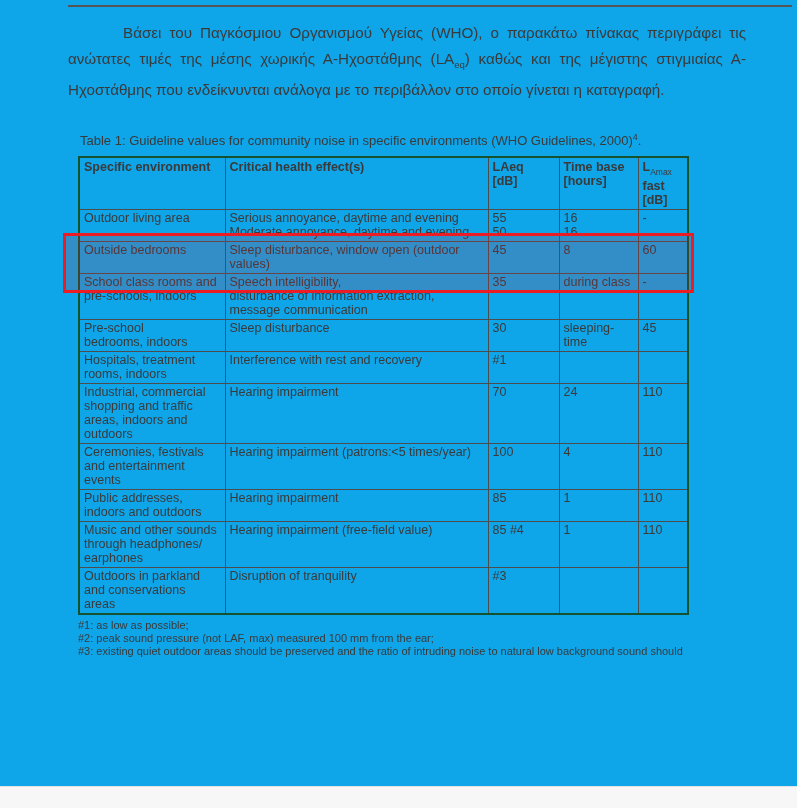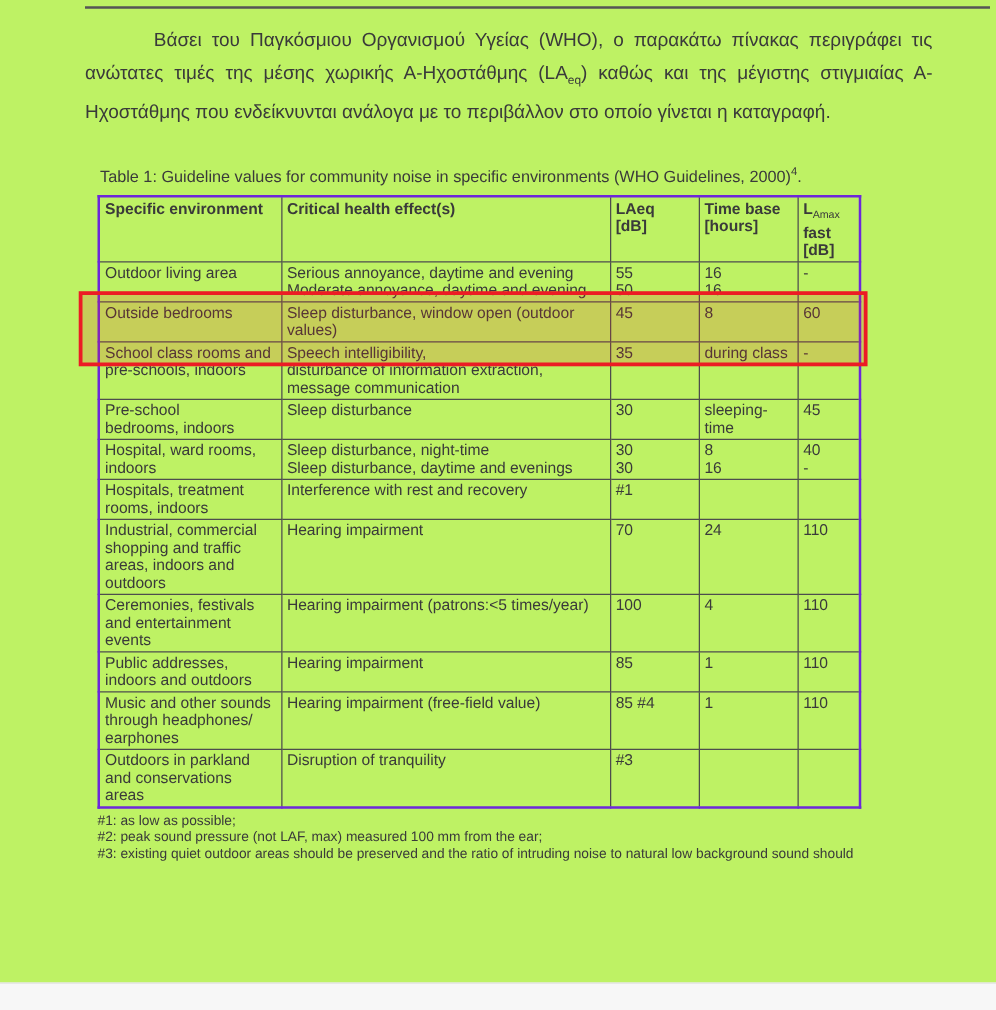--- a/index.html
+++ b/index.html
@@ -1,18 +1,18 @@
 <!DOCTYPE html>
 <html><head>
 <meta charset="utf-8">
 <style>
   html, body { margin:0; padding:0; background:#ffffff; }
   .page {
     position:relative; width:797px; height:808px; overflow:hidden;
-    background:#bef264; color:#3a3a3a;
+    background:#0ea5e9; color:#3a3a3a;
     font-family:"Liberation Sans", sans-serif;
   }
   .top-rule {
     position:absolute; top:5px; left:68px; width:724px; height:0;
     border-top:2px solid #555555;
   }
   .intro {
     position:absolute; top:20px; left:68px; width:678px;
     font-size:15.2px; line-height:25.5px; text-align:justify;
     text-indent:55px; margin:0;
@@ -20,21 +20,21 @@
   .intro sub { font-size:9.5px; }
   .caption {
     position:absolute; top:120px; left:68px; width:700px;
     font-size:13px; margin:12px; white-space:nowrap;
   }
   .caption sup { font-size:9px; }
   .table-block { position:absolute; top:156px; left:78px; width:609px; }
   table.noise-table {
     border-collapse:collapse; table-layout:fixed; width:609px;
     font-size:12.5px; line-height:14px;
-    border:2px solid #6d28d9;
+    border:2px solid #14532d;
   }
   .noise-table th, .noise-table td {
     border:1px solid #4d4d4d; vertical-align:top; text-align:left;
     padding:1px 4px 2px 4px; white-space:pre-line; overflow:hidden;
   }
   .noise-table th { font-weight:bold; padding-top:2px; }
   .noise-table th sub { font-size:8.5px; font-weight:normal; }
   .col-env    { width:146px; }
   .col-effect { width:263px; }
   .col-laeq   { width:71px; }
@@ -119,32 +119,20 @@
           <tr>
             <td>Pre-school
 bedrooms, indoors</td>
             <td>Sleep disturbance</td>
             <td>30</td>
             <td>sleeping-
 time</td>
             <td>45</td>
           </tr>
           <tr>
-            <td>Hospital, ward rooms,
-indoors</td>
-            <td>Sleep disturbance, night-time
-Sleep disturbance, daytime and evenings</td>
-            <td>30
-30</td>
-            <td>8
-16</td>
-            <td>40
--</td>
-          </tr>
-          <tr>
             <td>Hospitals, treatment
 rooms, indoors</td>
             <td>Interference with rest and recovery</td>
             <td>#1</td>
             <td></td>
             <td></td>
           </tr>
           <tr>
             <td>Industrial, commercial
 shopping and traffic

